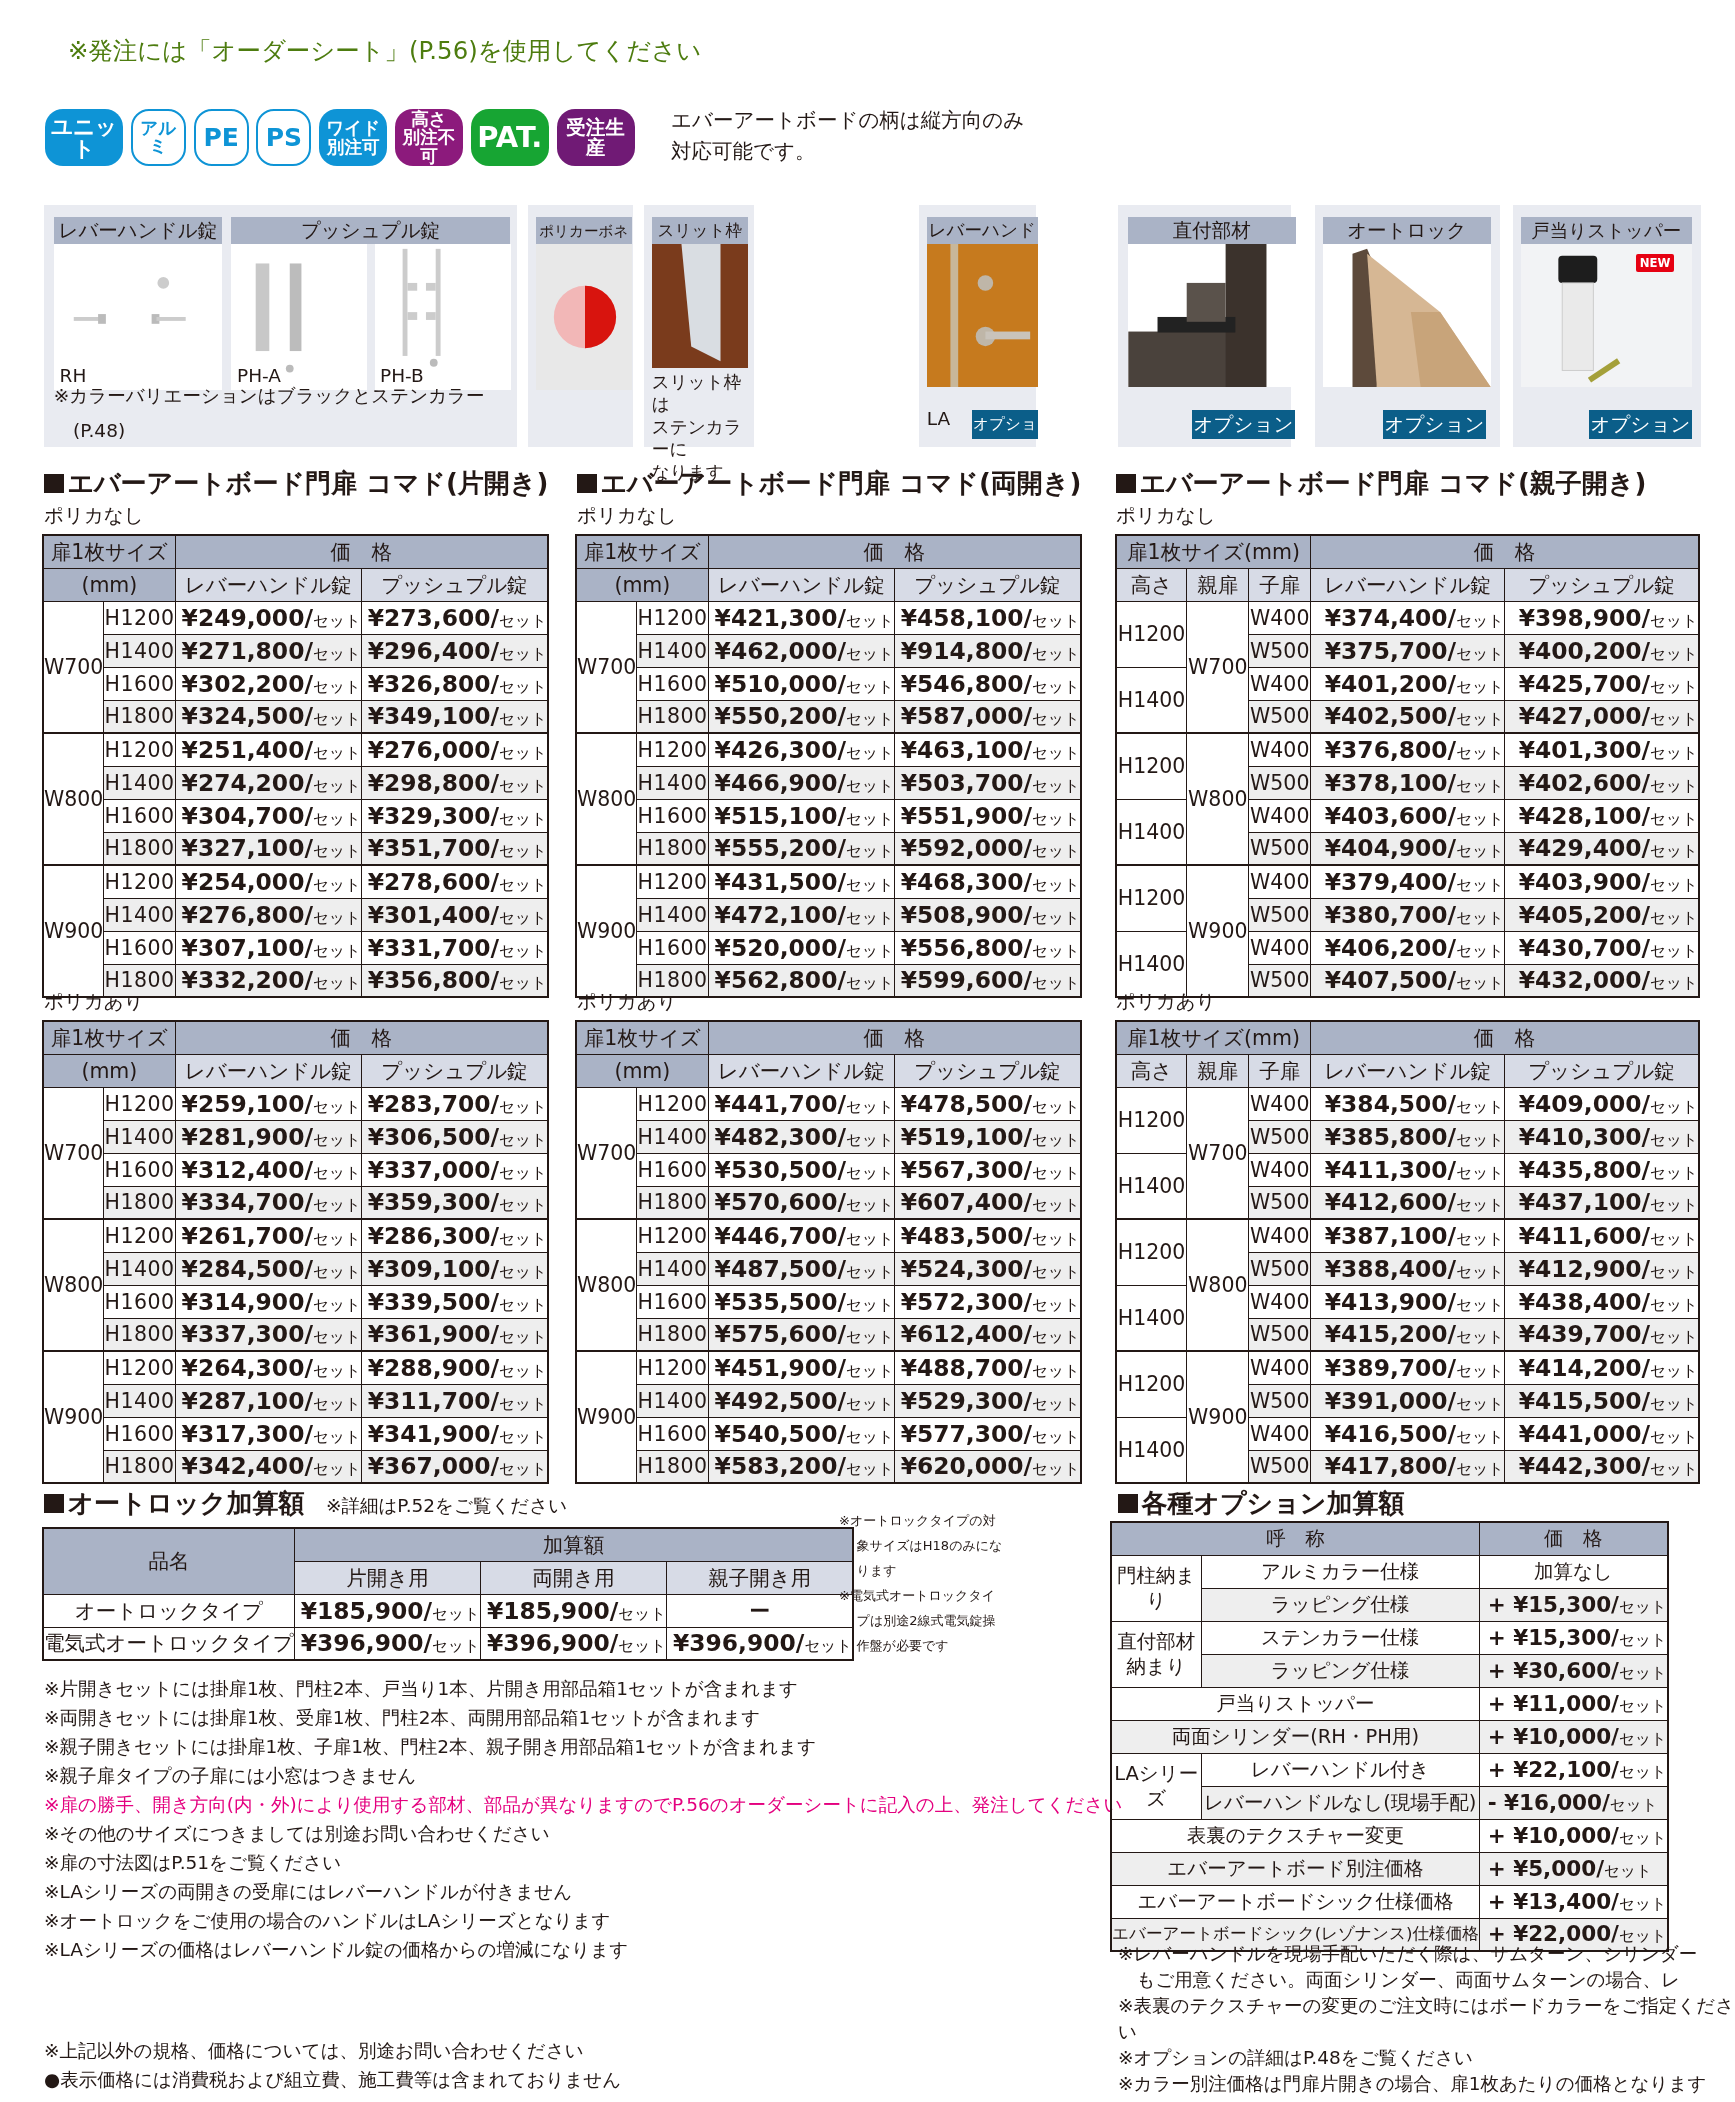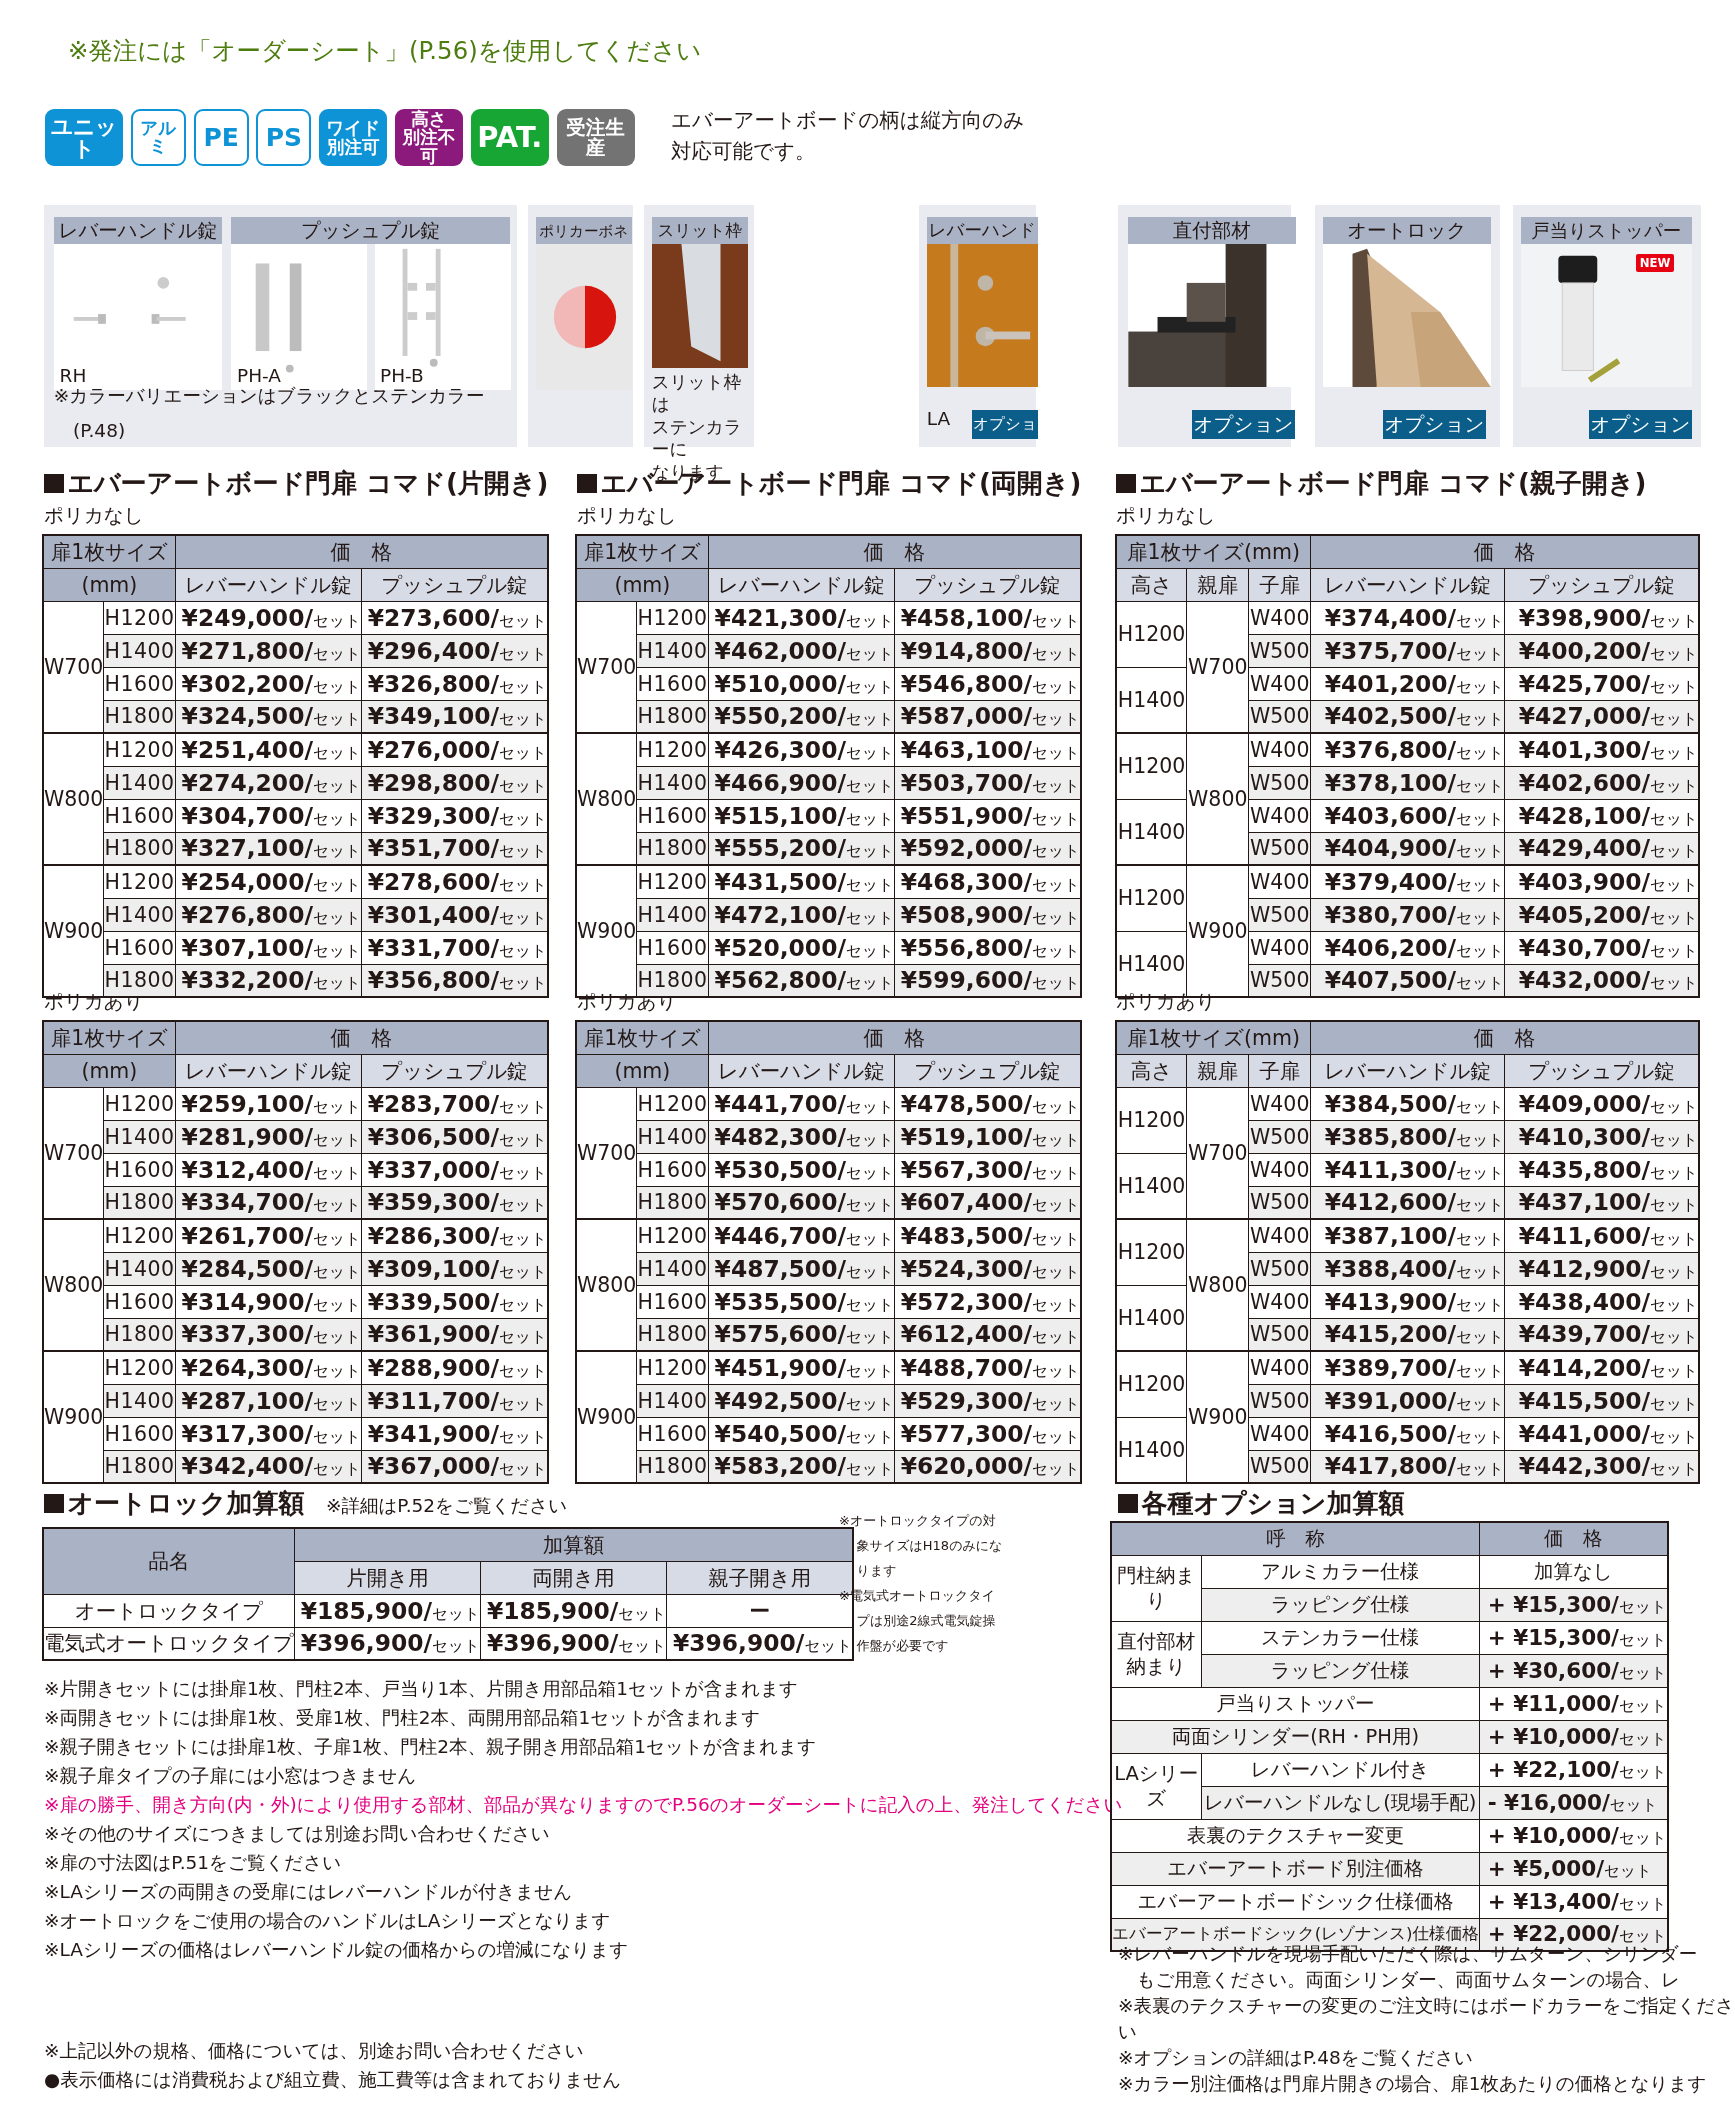--- a/index.html
+++ b/index.html
@@ -1,27 +1,27 @@
 <!DOCTYPE html>
 <html><head>
 <meta charset="utf-8">
 <style>
 *{box-sizing:border-box;margin:0;padding:0}
 body{width:1736px;height:2103px;background:#fff;font-family:"DejaVu Sans","Liberation Sans",sans-serif;color:#231815;position:relative;overflow:hidden}
 .abs{position:absolute}
 .pinknote{left:68px;top:35px;font-size:24.4px;color:#4d7c0f}
 .badges{left:45px;top:109px;display:flex;gap:7.8px;align-items:center}
-.badge{height:57px;border-radius:9px;display:flex;align-items:center;justify-content:center;font-weight:bold;color:#fff;font-size:21.5px;line-height:1;text-align:center;padding:0 3.9px}
+.badge{height:57px;border-radius:18px;display:flex;align-items:center;justify-content:center;font-weight:bold;color:#fff;font-size:21.5px;line-height:1;text-align:center;padding:0 3.9px}
 .badge.fill-blue{background:#0e94d6;width:78px}
 .badge.out{background:#fff;border:2.9px solid #0e94d6;color:#0e94d6;width:55px;font-size:25px}
 .badge.out.small{font-size:17.6px}
 .badge.two{background:#0e94d6;width:68px;font-size:17.6px;flex-direction:column;line-height:1.05}
 .badge.purple{background:#8c1a7c;width:68px;font-size:17.6px;flex-direction:column;line-height:1.05}
 .badge.green{background:#17a533;width:78px;font-size:29px}
-.badge.orange{background:#737373;width:78px;font-size:19.5px}
+.badge.orange{background:#701a75;width:78px;font-size:19.5px}
 .badge-note{left:671px;top:105px;font-size:20.5px;line-height:31px}
 
 .photo-box{position:absolute;top:205px;height:242px;background:#e9ebf1}
 .ph-head{position:absolute;height:27px;background:#aab3c6;font-size:19.5px;text-align:center;line-height:27px;color:#231815}
 .ph-img{position:absolute;background:#fff}
 .ph-label{position:absolute;font-size:18.5px}
 .opt-tag{position:absolute;height:29px;width:103px;background:#0b5e89;color:#fff;font-size:19.5px;text-align:center;line-height:29px}
 
 .sect-title{font-size:26px;font-weight:bold;white-space:nowrap}
 .sect-title .sq{display:inline-block;width:19.5px;height:19.5px;background:#231815;margin-right:3.9px;vertical-align:-1px}

